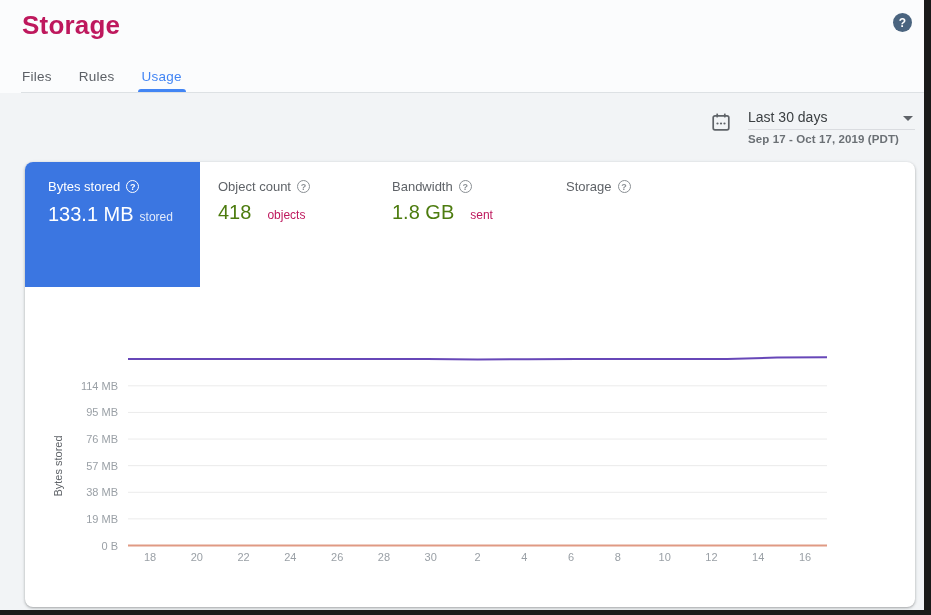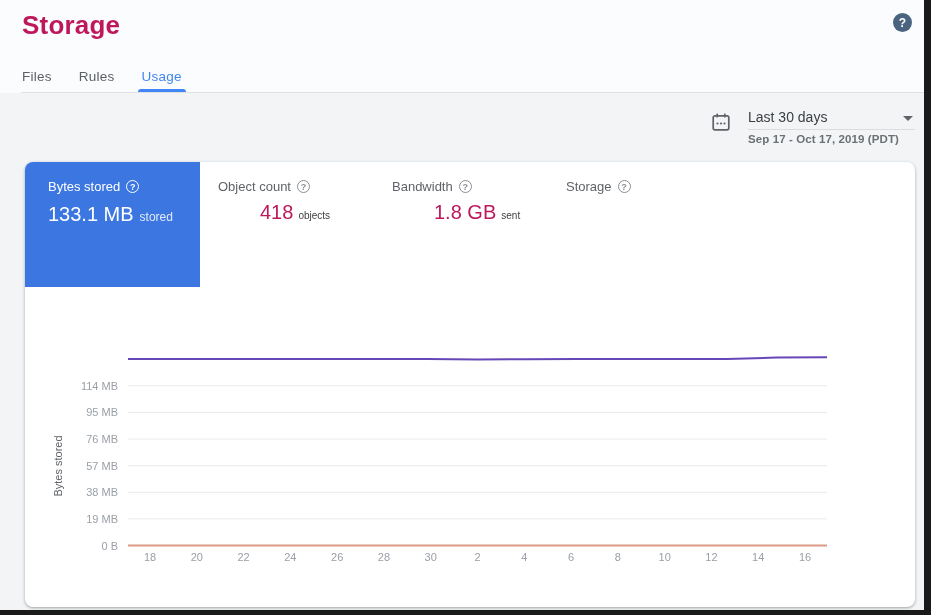--- a/index.html
+++ b/index.html
@@ -43,22 +43,22 @@
   .metric-tile .m-unit{font-size:12px;opacity:.85;}
   .qmark{display:inline-flex;align-items:center;justify-content:center;width:13px;height:13px;border-radius:50%;
          border:1.3px solid currentColor;font-size:9px;font-weight:700;box-sizing:border-box;flex:0 0 auto;}
 
   
   .metrics-row{position:absolute;left:218px;top:179px;display:flex;}
   .metric-col{width:174px;cursor:pointer;}
   .metric-col .m-label{font-size:13px;color:#5f6368;display:flex;align-items:center;gap:6px;}
   .metric-col .m-label .qmark{color:#8a8f94;}
   .metric-col .m-value-row{margin-top:7px;display:flex;align-items:baseline;gap:5px;}
-  .metric-col .m-value{font-size:20px;color:#be185d;margin-left:42px;}
-  .metric-col .m-unit{font-size:10px;color:#404040;}
+  .metric-col .m-value{font-size:20px;color:#4d7c0f;}
+  .metric-col .m-unit{font-size:12px;color:#be185d;margin-left:11px;}
 
   svg text.axis-label{font-family:"Liberation Sans","DejaVu Sans",sans-serif;font-size:11px;fill:#9aa0a6;}
   svg text.axis-title{font-family:"Liberation Sans","DejaVu Sans",sans-serif;font-size:11px;fill:#5f6368;}
 
   .frame-right{position:absolute;right:0;top:0;width:7px;height:615px;background:#1a1a1a;}
   .frame-bottom{position:absolute;left:0;bottom:0;width:931px;height:5px;background:#1a1a1a;}
 </style>
 </head>
 <body>
 

